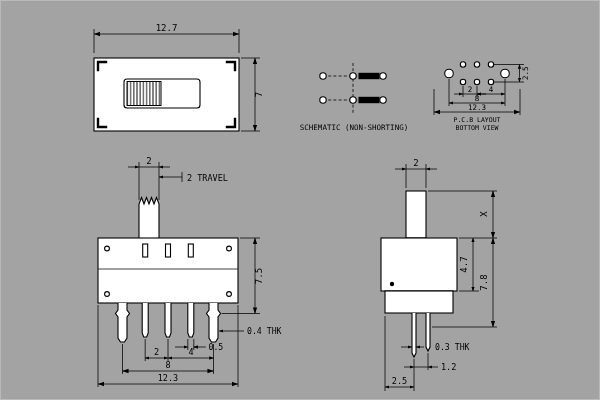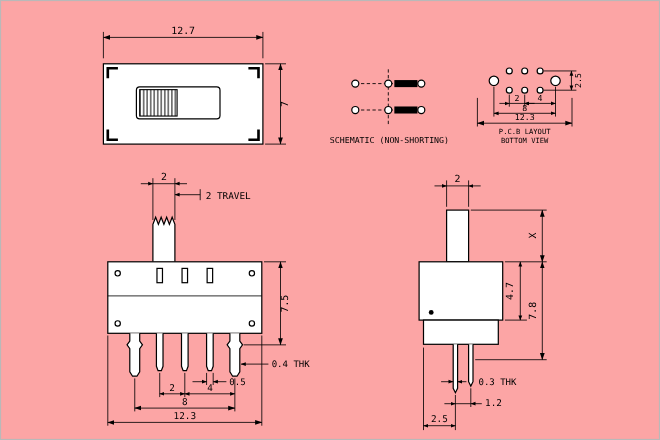--- a/index.html
+++ b/index.html
@@ -1,18 +1,18 @@
 <!DOCTYPE html>
 <html><head>
 <meta charset="utf-8">
 <style>
   html,body{margin:0;padding:0;background:#ffffff;}
   .stage{
     position:relative;width:600px;height:400px;box-sizing:border-box;
-    background:#fca5a5;border:1px solid #b9b9b9;overflow:hidden;
+    background:#a3a3a3;border:1px solid #b9b9b9;overflow:hidden;
     font-family:"DejaVu Sans Mono","Liberation Mono",monospace;
   }
   svg{display:block;}
   .part{fill:#ffffff;stroke:#000000;stroke-width:1.1;}
   .partnf{fill:none;stroke:#000000;stroke-width:1.1;}
   .thick{fill:none;stroke:#000000;stroke-width:2.4;stroke-linecap:square;}
   .dim{fill:none;stroke:#000000;stroke-width:0.75;}
   .dash{fill:none;stroke:#000000;stroke-width:0.8;stroke-dasharray:3 2.2;}
   .blk{fill:#000000;stroke:none;}
   text{fill:#000000;}

